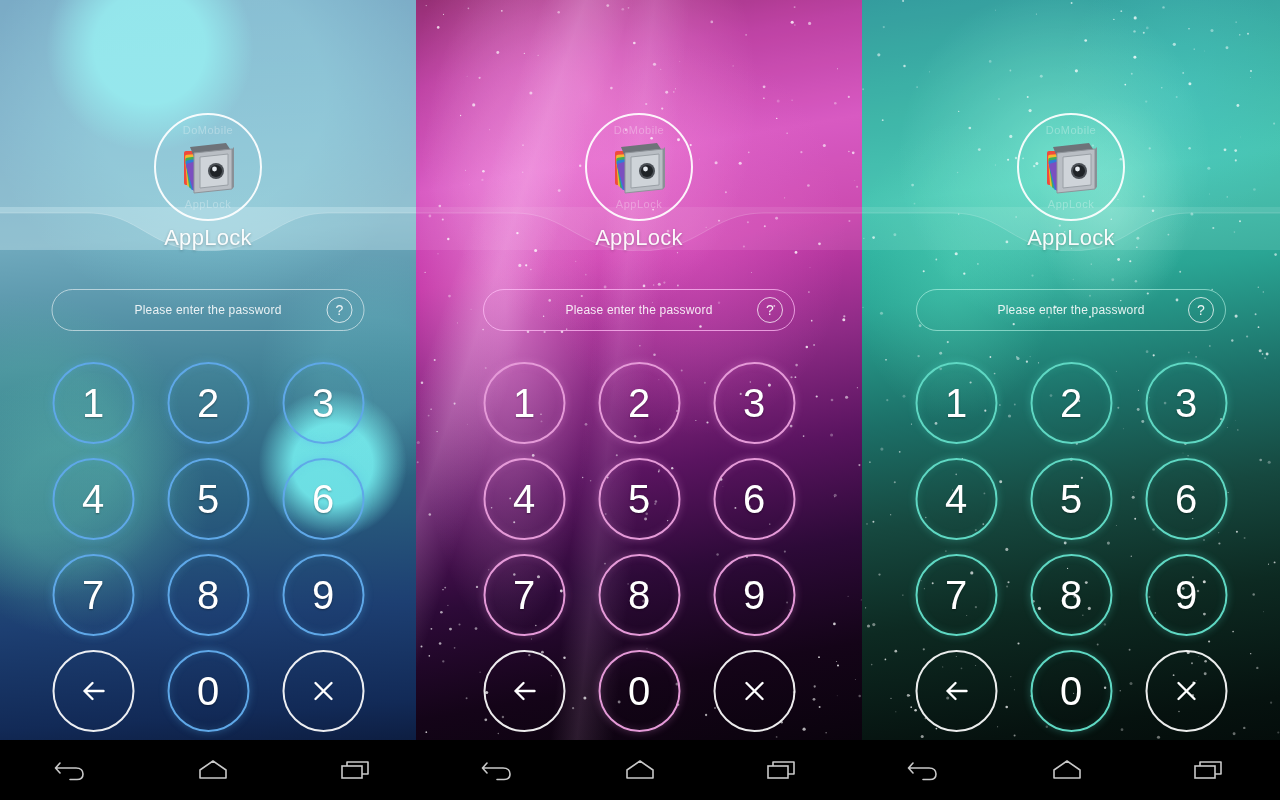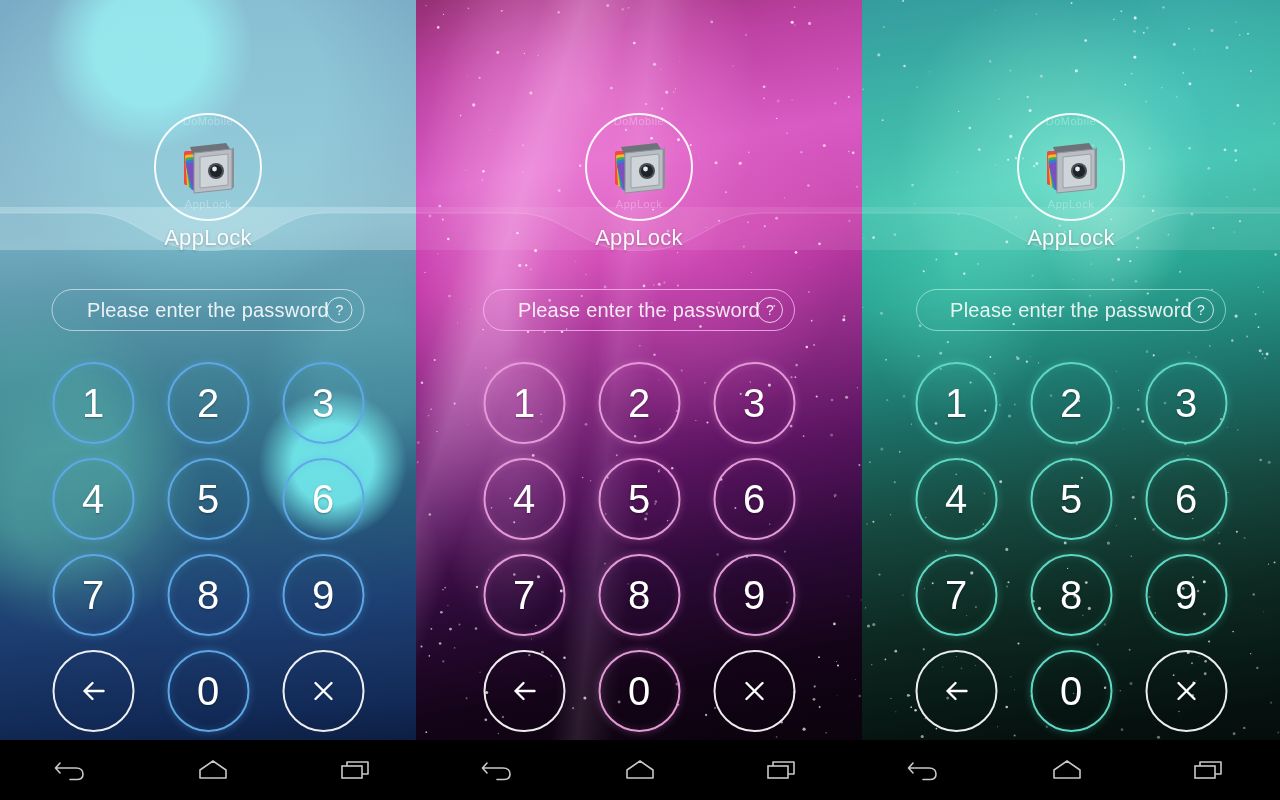--- a/index.html
+++ b/index.html
@@ -75,42 +75,42 @@
   .scallop { position:absolute; left:0; right:0; bottom:-1px; height:44px; }
 
   .app-badge {
     position:absolute; left:50%; transform:translateX(-50%); top:113px;
     width:108px; height:108px; border-radius:50%;
     border:2px solid rgba(255,255,255,.92);
     display:flex; align-items:center; justify-content:center;
   }
   .badge-word { position:absolute; left:0; right:0; text-align:center;
     font-size:11px; letter-spacing:.5px; color:rgba(255,255,255,.30); }
-  .badge-word.top { top:0; }
+  .badge-word.top { top:9px; }
   .badge-word.bot { bottom:9px; }
 
   
   .safe { position:relative; width:64px; height:64px; }
 
   .app-name {
     position:absolute; left:0; right:0; top:225px; text-align:center;
     font-size:22px; font-weight:400; color:rgba(255,255,255,.95);
     letter-spacing:.3px; text-shadow:0 1px 3px rgba(0,0,0,.25);
   }
 
   
   .pwbar {
     position:absolute; top:289px; left:50%; transform:translateX(-50%);
     width:313px; height:42px; border-radius:21px;
     display:flex; align-items:center; justify-content:center;
     border:1px solid rgba(255,255,255,.55);
   }
   .p1 .pwbar { width:312px; border-color:rgba(255,190,245,.75); }
   .p2 .pwbar { width:310px; border-color:rgba(200,255,240,.55); }
-  .pwbar .txt { font-size:20px; color:rgba(255,255,255,.88); letter-spacing:.2px;text-align:right; }
+  .pwbar .txt { font-size:12px; color:rgba(255,255,255,.88); letter-spacing:.2px;text-align:right; }
   .help {
     position:absolute; right:11px; top:50%; transform:translateY(-50%);
     width:26px; height:26px; border-radius:50%;
     border:1px solid rgba(255,255,255,.75);
     display:flex; align-items:center; justify-content:center;
     font-size:14px; color:rgba(255,255,255,.9);
   }
 
   
   .keypad {

